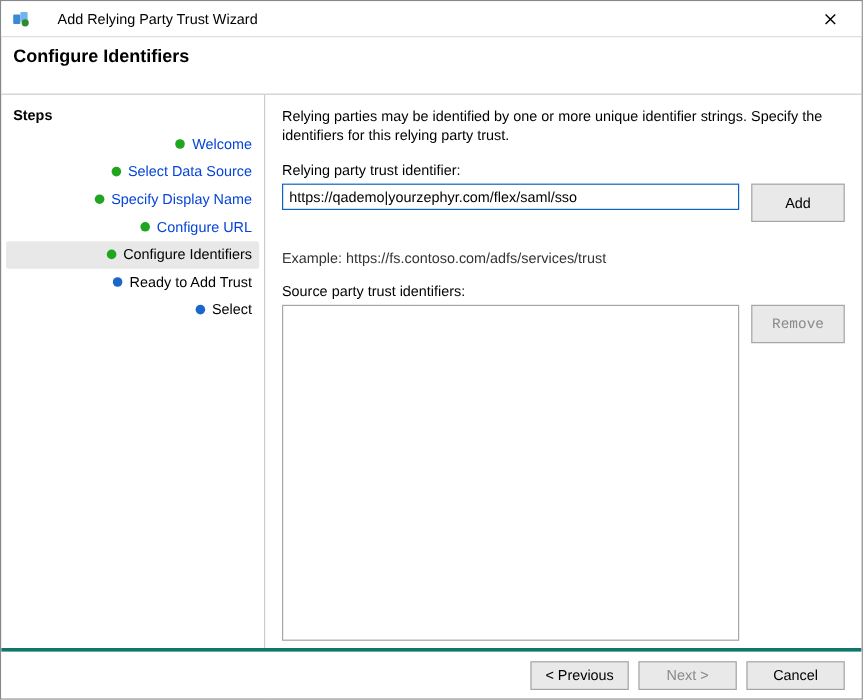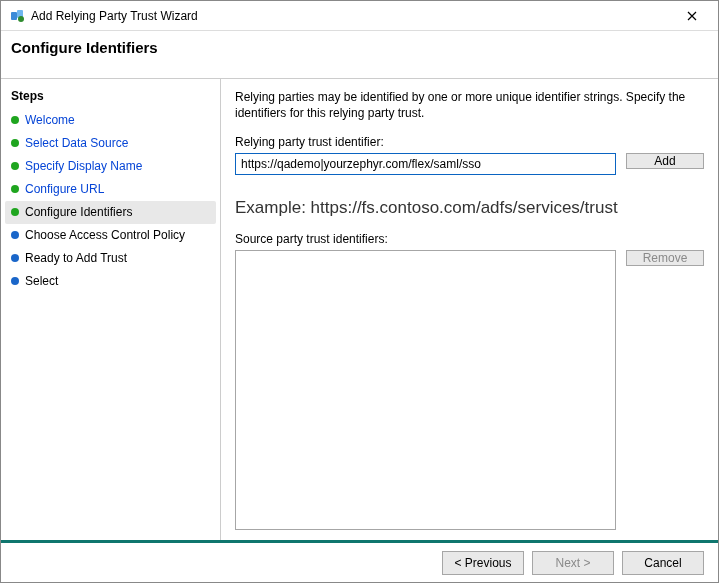--- a/index.html
+++ b/index.html
@@ -20,21 +20,21 @@
     display: flex;
     align-items: center;
     padding: 0 6px 0 8px;
     border-bottom: 1px solid #ddd;
     background: #fff;
   }
   .titlebar .app-icon {
     width: 16px; height: 16px; margin-right: 6px;
     display: flex; align-items: center; justify-content: center;
   }
-  .titlebar .title-text { flex: 1; font-size: 12px; }
+  .titlebar .title-text { flex: 1; font-size: 12px; margin-left: 17px; }
   .titlebar .close {
     width: 40px; height: 28px;
     display: flex; align-items: center; justify-content: center;
     cursor: pointer;
   }
   .titlebar .close svg { width: 10px; height: 10px; }
   .subtitle {
     padding: 8px 10px 22px 10px;
     font-size: 15px;
     font-weight: 700;
@@ -57,20 +57,21 @@
   }
   .step {
     display: flex;
     align-items: flex-start;
     gap: 6px;
     padding: 4px 6px;
     font-size: 12px;
     cursor: default;
     border-radius: 2px;
     line-height: 1.25;
+    justify-content: flex-end;
   }
   .step.current {
     background: #e8e8e8;
   }
   .step .bullet {
     width: 8px; height: 8px; border-radius: 50%;
     flex: 0 0 8px;
     margin-top: 3px;
   }
   .step.done .bullet { background: #1fa51f; }
@@ -103,42 +104,43 @@
     flex: 1;
     border: 1px solid #0a64c2;
     padding: 3px 5px;
     font-size: 12px;
     font-family: inherit;
     height: 22px;
     outline: none;
   }
   .btn {
     min-width: 78px;
-    height: 16px;
+    height: 32px;
     border: 1px solid #a6a6a6;
     background: #e9e9e9;
     font-size: 12px;
     font-family: inherit;
     cursor: pointer;
     padding: 0 8px;
   }
   .btn:disabled {
     color: #8a8a8a;
     cursor: default;
   }
   .example {
-    font-size: 17px;
+    font-size: 12px;
     color: #333;
     margin-bottom: 14px;
   }
   .list-wrap {
     display: flex;
     gap: 10px;
     flex: 1;
     min-height: 0;
+    font-family: Liberation Mono, monospace;
   }
   .identifiers-list {
     flex: 1;
     border: 1px solid #a6a6a6;
     background: #fff;
     height: 280px;
   }
   .side-buttons { width: 78px; display: flex; flex-direction: column; }
   .footer {
     position: absolute;
@@ -195,24 +197,20 @@
     <div class="step done">
       <span class="bullet"></span>
       <span class="label">Configure URL</span>
     </div>
     <div class="step done current">
       <span class="bullet"></span>
       <span class="label">Configure Identifiers</span>
     </div>
     <div class="step pending">
       <span class="bullet"></span>
-      <span class="label">Choose Access Control Policy</span>
-    </div>
-    <div class="step pending">
-      <span class="bullet"></span>
       <span class="label">Ready to Add Trust</span>
     </div>
     <div class="step pending">
       <span class="bullet"></span>
       <span class="label">Select</span>
     </div>
   </div>
 
   <div class="main">
     <div class="desc">Relying parties may be identified by one or more unique identifier strings. Specify the identifiers for this relying party trust.</div>

